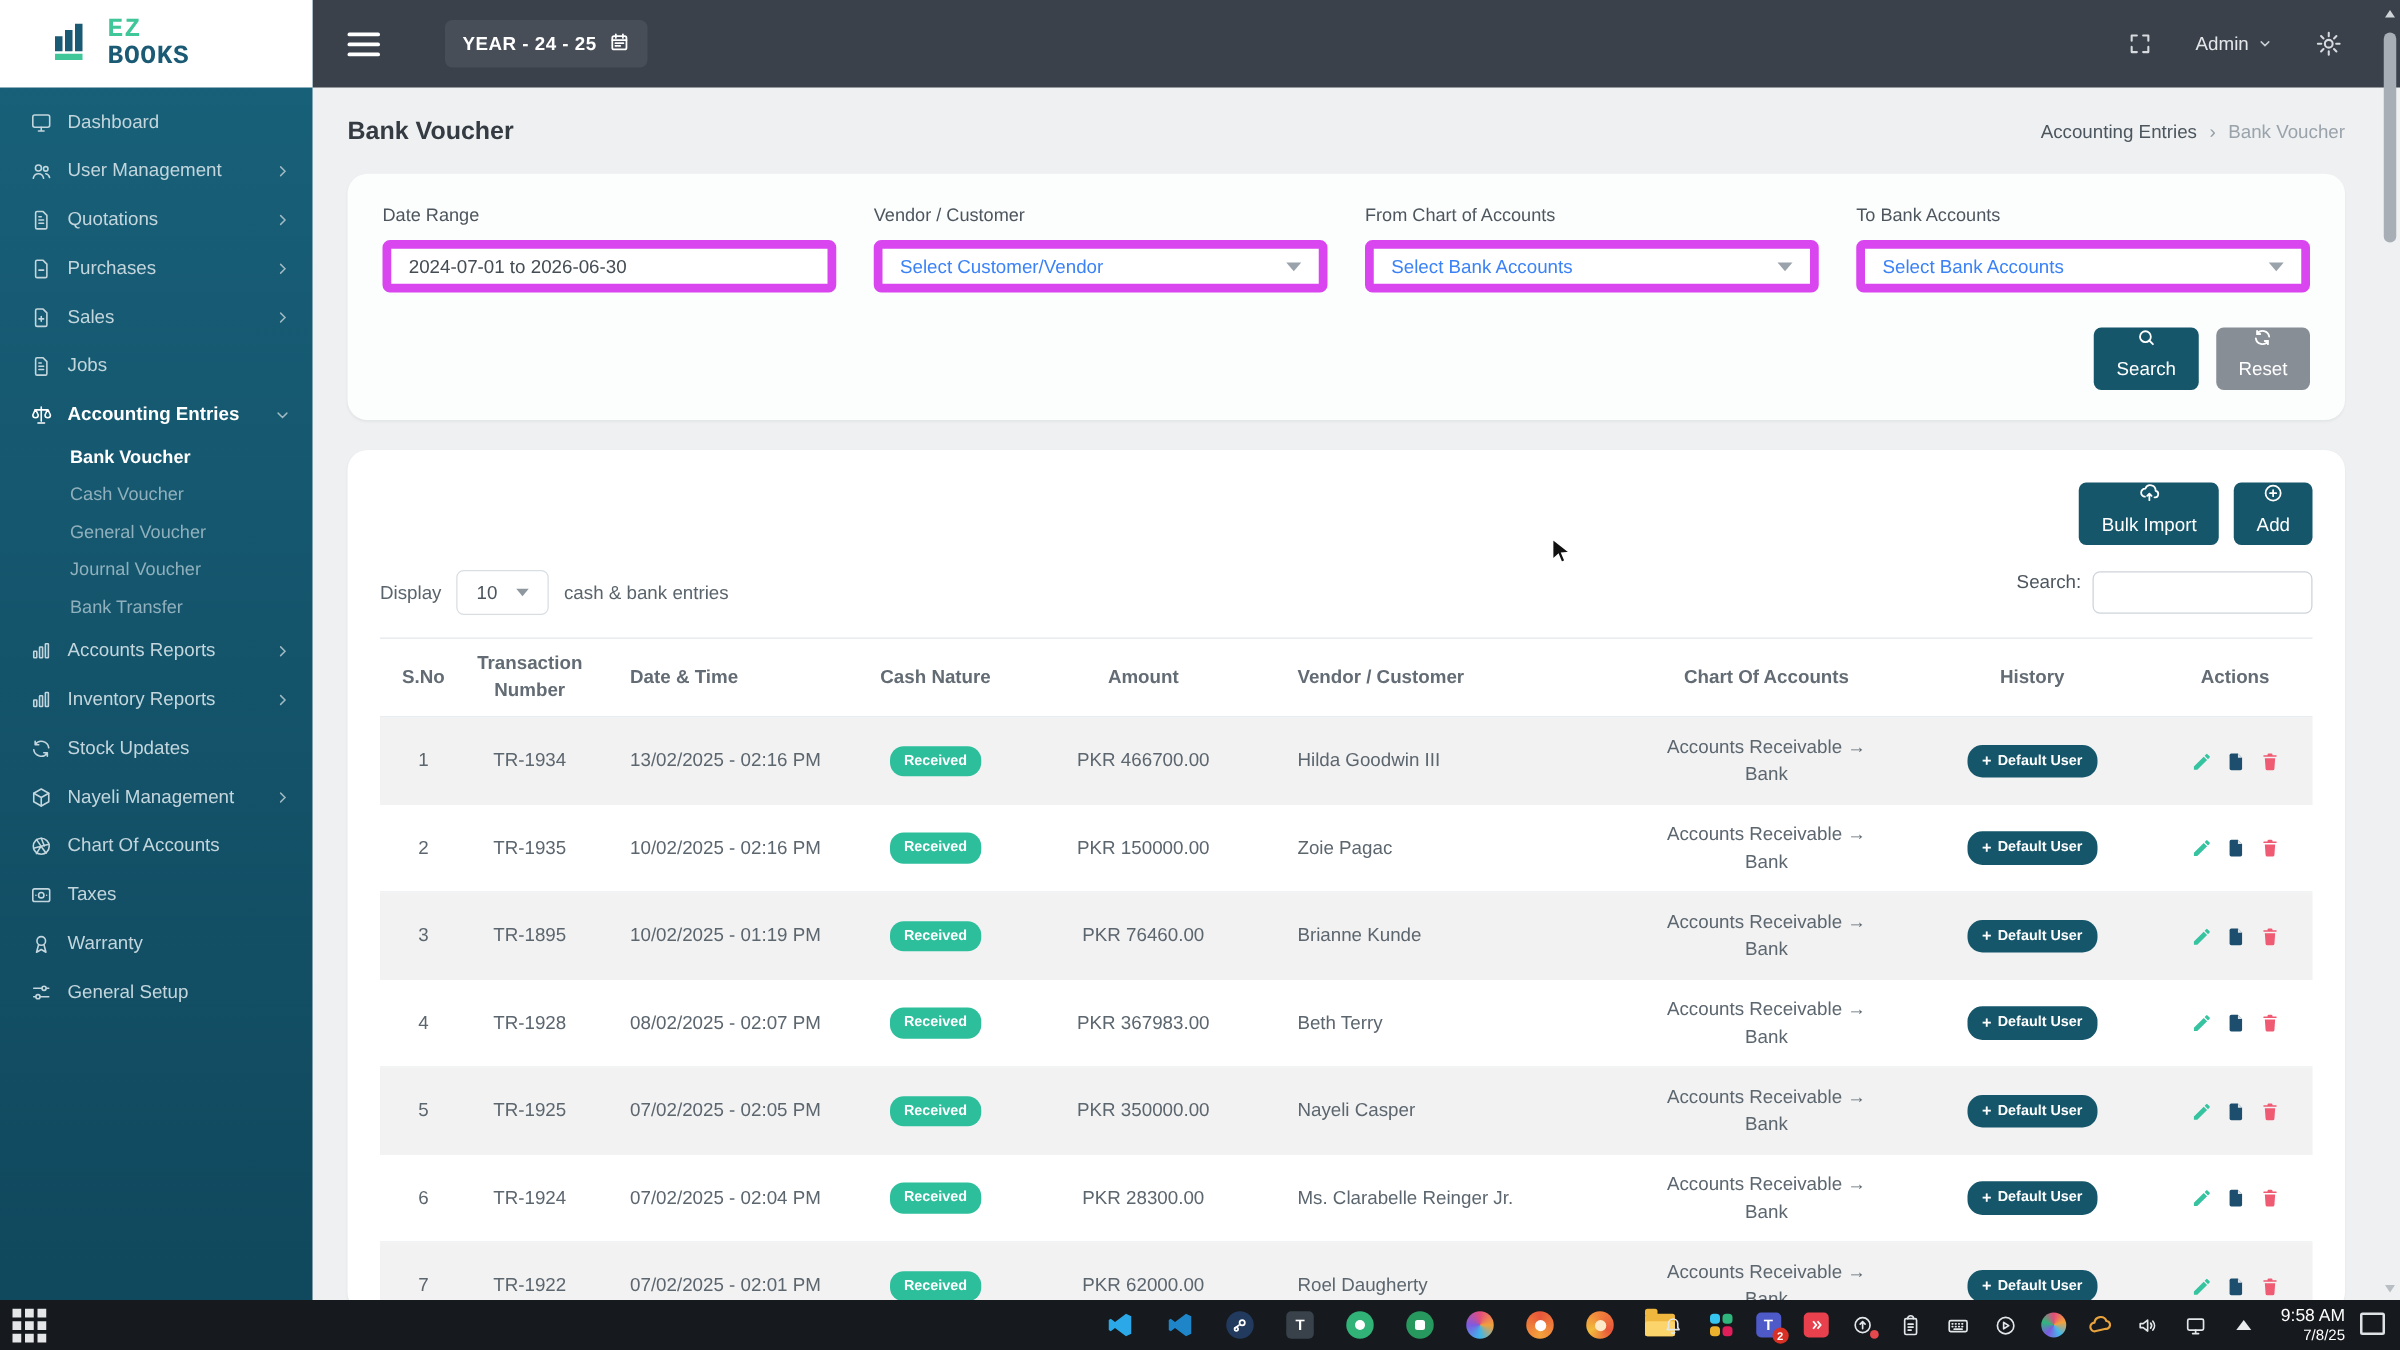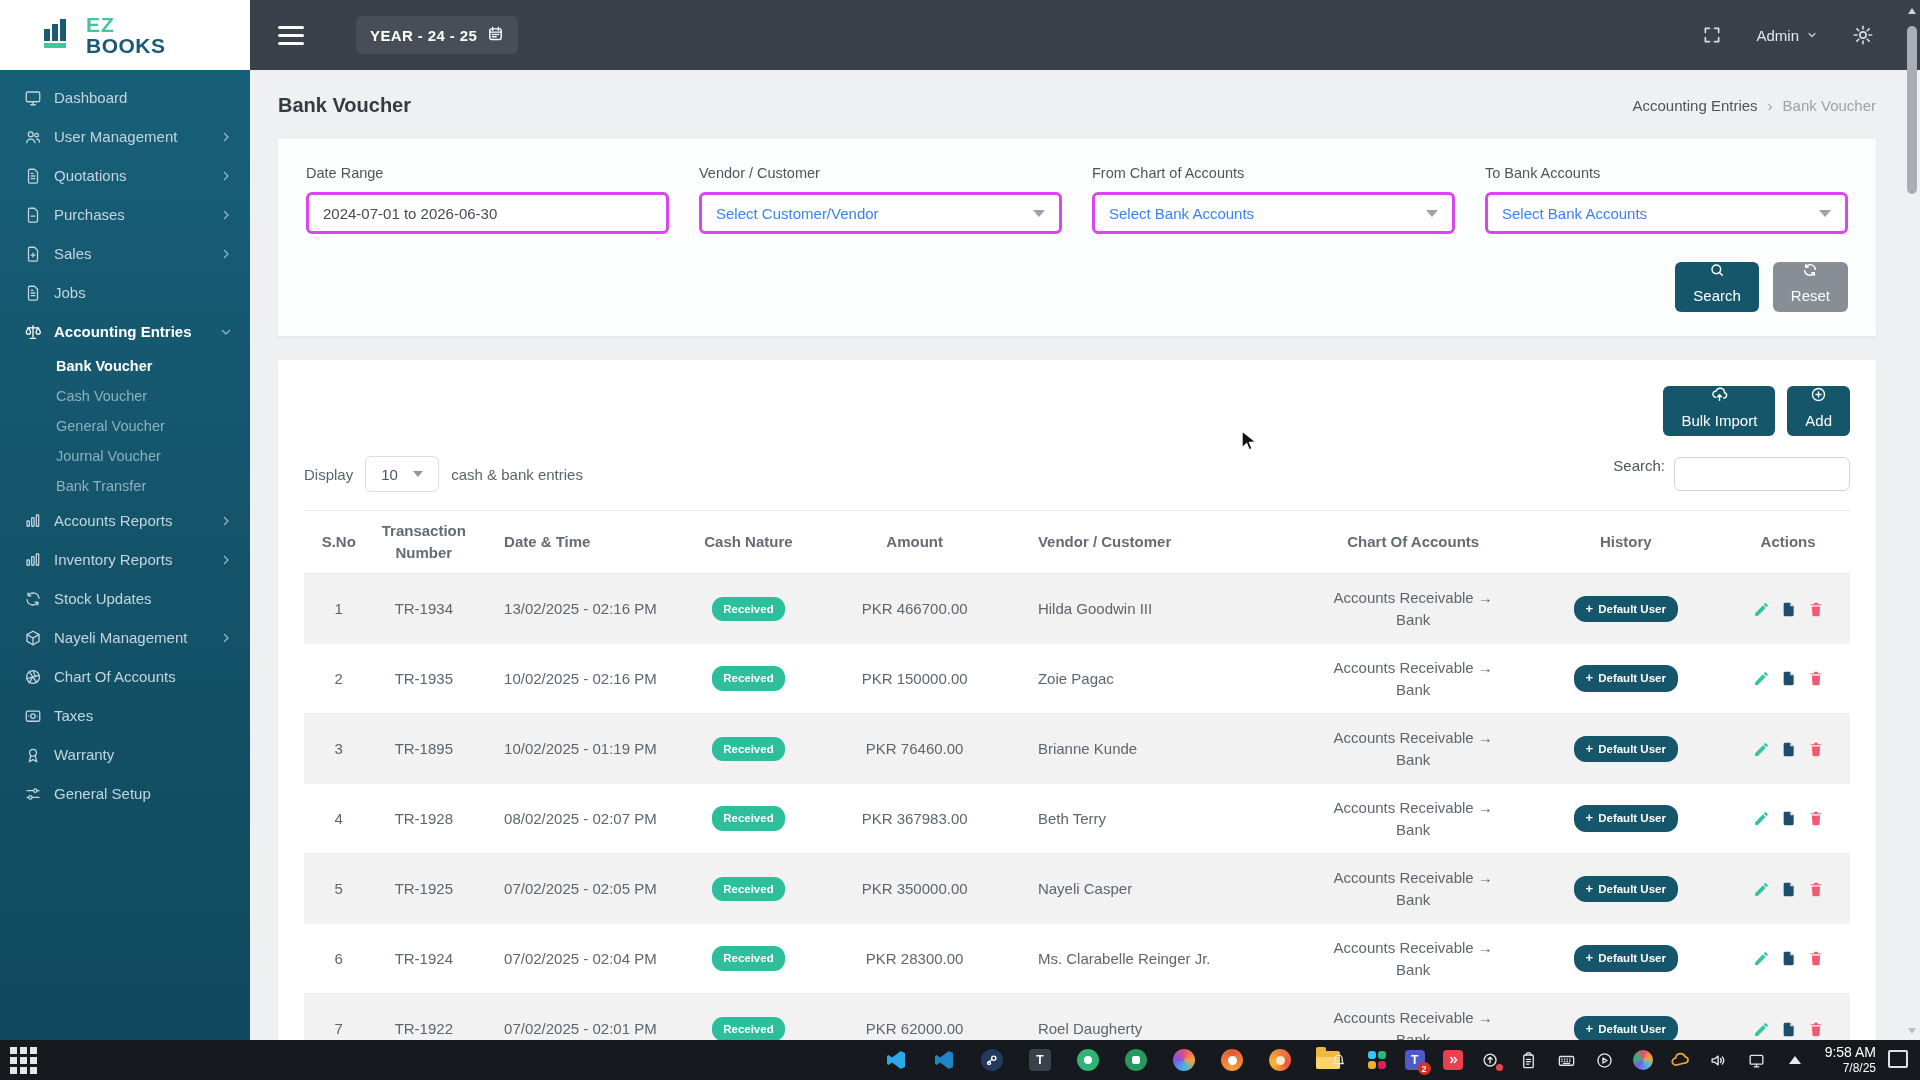--- a/index.html
+++ b/index.html
@@ -3,21 +3,21 @@
 <meta charset="utf-8">
 <style>
   * { margin:0; padding:0; box-sizing:border-box; }
   html,body { width:1920px; height:1080px; overflow:hidden; font-family:"Liberation Sans",sans-serif; }
   .screen { position:relative; width:1920px; height:1080px; background:#eef0f1; overflow:hidden; }
 
   
   .sidebar { position:absolute; left:0; top:0; width:250px; height:1040px;
              background:linear-gradient(180deg,#18617a 0%,#10485d 100%); z-index:3; }
   .logo-area { width:250px; height:70px; background:#ffffff; display:flex; align-items:center; padding-left:40px; gap:10px; }
-  .logo-text { line-height:1; }
+  .logo-text { line-height:1;font-family:Liberation Mono, monospace; }
   .logo-ez { font-size:21px; font-weight:800; color:var(--logo-green); letter-spacing:1px; }
   .logo-books { font-size:21px; font-weight:800; color:var(--logo-dark); letter-spacing:.5px; }
   nav.snav { padding-top:8px; }
   .s-item { display:flex; align-items:center; height:39px; padding:0 18px 0 24px; color:#c3d6dd; cursor:pointer; font-size:15px; }
   .s-item .s-icon { width:30px; display:flex; align-items:center; color:#c3d6dd; }
   .s-item .s-label { flex:1; }
   .s-item .s-chev { color:#9fb9c2; display:flex; }
   .s-item.parent-active { color:#ffffff; font-weight:700; }
   .s-item.parent-active .s-icon { color:#ffffff; }
   .s-children { }
@@ -35,25 +35,25 @@
   .admin { display:flex; align-items:center; gap:7px; font-size:15px; color:#e4e7ea; cursor:pointer; }
   .icon-btn { display:flex; align-items:center; color:#d7dbdf; cursor:pointer; }
 
   
   .content { position:absolute; left:250px; top:70px; width:1654px; height:970px; padding:0 28px; }
   .page-head { display:flex; justify-content:space-between; align-items:center; margin-top:24px; }
   .page-title { font-size:20px; font-weight:700; color:#343b42; }
   .breadcrumb { font-size:15px; display:flex; gap:10px; align-items:center; }
   .bc-1 { color:#4c565f; } .bc-sep { color:#949da5; } .bc-2 { color:#9aa3ab; }
 
-  .card { background:#fcfdfd; border-radius:1px; box-shadow:0 1px 2px rgba(40,50,60,.05); }
+  .card { background:#fcfdfd; border-radius:16px; box-shadow:0 1px 2px rgba(40,50,60,.05); }
   .filter-card { margin-top:22px; padding:26px 28px 24px; }
   .fields { display:grid; grid-template-columns:repeat(4,1fr); gap:30px; }
   .field label { font-size:14.5px; color:#4d565e; display:block; }
-  .control { margin-top:11px; height:42px; background:#fff; border:3px solid #d946ef; border-radius:6px;
+  .control { margin-top:11px; height:42px; background:#fff; border:7px solid #d946ef; border-radius:6px;
              display:flex; align-items:center; padding:0 14px; font-size:15px; color:#454d54; cursor:pointer; }
   .control input { border:none; outline:none; width:100%; font-size:15px; color:#454d54; font-family:inherit; background:transparent; }
   .control .ph { color:#3b82f6; flex:1; }
   .dd-arrow { width:0; height:0; border-left:6px solid transparent; border-right:6px solid transparent; border-top:7px solid #9aa3ab; }
   .filter-actions { display:flex; justify-content:flex-end; gap:14px; margin-top:28px; }
   .btn { height:50px; border:none; border-radius:6px; display:inline-flex; align-items:center; gap:9px;
          padding:0 18px; color:#fff; font-size:15px; cursor:pointer; font-family:Liberation Sans, sans-serif;flex-direction:column; }
   .btn-primary { background:var(--primary); }
   .btn-reset { background:var(--reset); }
 

